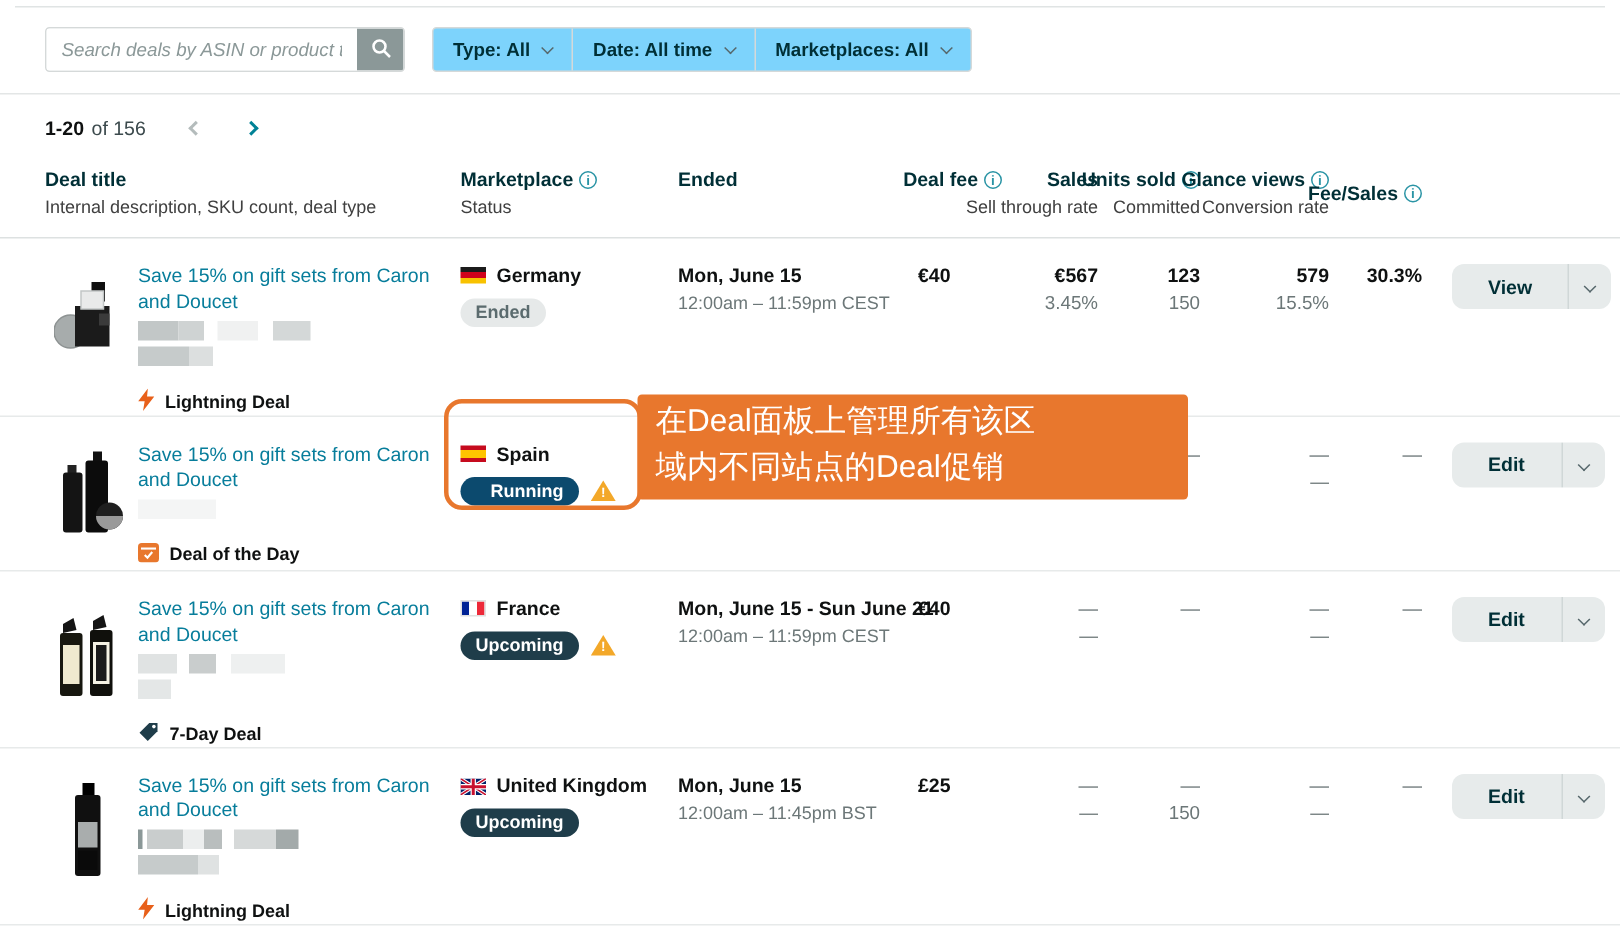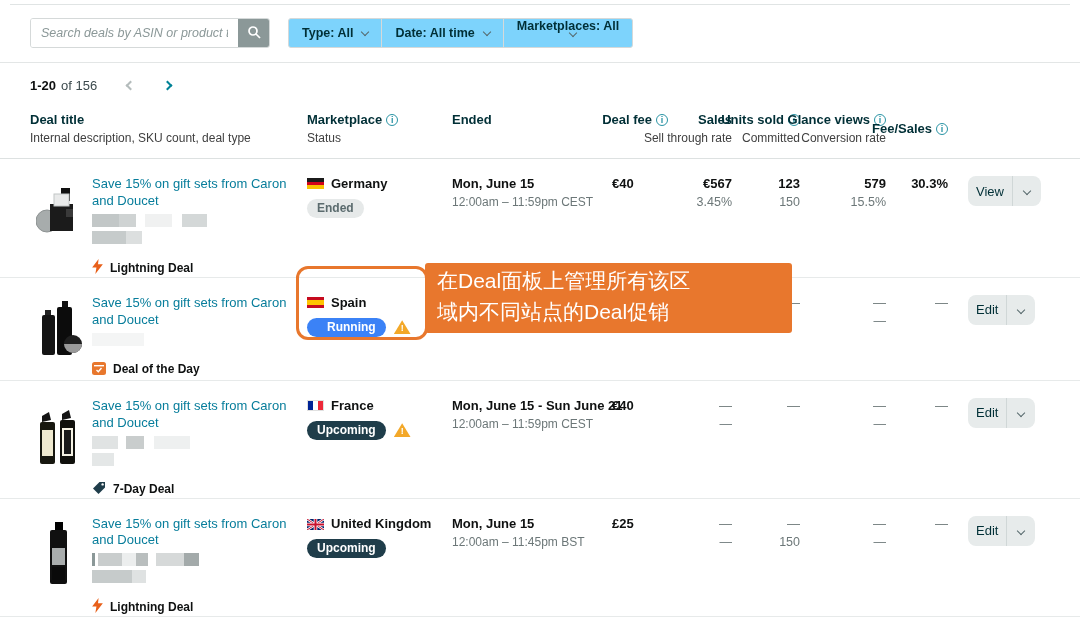--- a/index.html
+++ b/index.html
@@ -13,21 +13,21 @@
   .top-rule { height:1px; background:#e0e4e4; margin:4px 10px 0; }
 
   
   .toolbar { display:flex; align-items:center; gap:18px; margin:13px 30px 0; }
   .search { display:flex; width:240px; height:30px; border:1px solid #d5d9d9; border-radius:3px; overflow:hidden; background:#fff; }
   .search input { flex:1; border:none; outline:none; padding:0 10px; font-style:italic; font-size:12.5px; color:#333; font-family:inherit; min-width:0; }
   .search input::placeholder { color:#8b9898; font-style:italic; }
   .search-btn { width:31px; background:#8b9898; border:none; display:flex; align-items:center; justify-content:center; cursor:pointer; }
   .filters { display:flex; align-items:stretch; height:30px; border:1px solid #d5d9d9; border-radius:3px; background:#7dd3fc; }
   .filter { display:flex; align-items:center; padding:0 13px; font-size:12.5px; font-weight:700; color:#002f36; border-right:1px solid #d5d9d9; cursor:pointer; }
-  .filter:last-child { border-right:none;flex-direction:column; }
+  .filter:last-child { border-right:none; }
   .toolbar-rule { height:1px; background:#e3e6e6; margin-top:14px; }
 
   
   .cv { display:inline-block; width:6px; height:6px; border-right:1.6px solid #56676b; border-bottom:1.6px solid #56676b; transform:rotate(45deg); }
   .filter .cv { margin-left:9px; margin-top:-3px; }
   .cv-lg { width:7px; height:7px; border-width:2px; }
   .cv-left  { transform:rotate(135deg); }
   .cv-right { transform:rotate(-45deg); }
   .cv-teal { border-color:#008296; }
   .cv-dim  { border-color:#b4bcbc; }
@@ -58,36 +58,36 @@
   .deal-type { display:flex; align-items:center; gap:7px; margin-top:15px; font-size:12px; font-weight:700; color:#0f1111; }
 
   .country { display:flex; align-items:center; gap:7px; font-weight:700; color:#0f1111; }
   .flag { width:17px; height:11px; display:inline-block; flex:none; }
   .flag-de { background:linear-gradient(to bottom,#1b1b1b 33%,#d0021b 33% 66%,#f8c200 66%); }
   .flag-es { background:linear-gradient(to bottom,#c60b1e 27%,#ffc400 27% 73%,#c60b1e 73%); }
   .flag-fr { background:linear-gradient(to right,#002395 33%,#ffffff 33% 66%,#ed2939 66%); border:0.5px solid #e0e0e0; }
   .badge-row { display:flex; align-items:center; gap:8px; margin-top:8px; }
   .badge { display:inline-block; padding:2px 10px 3px; border-radius:999px; font-size:12px; font-weight:700; }
   .badge.ended { background:#e6e9e9; color:#5b6b6e; }
-  .badge.running { background:#3b82f6; color:#fff;padding-left:20px; }
+  .badge.running { background:#0c4a6e; color:#fff;padding-left:20px; }
   .badge.upcoming { background:#1f3d4a; color:#fff; }
   .warn-icon { position:relative; display:inline-block; width:17px; height:14px; background:#f3a829; clip-path:polygon(50% 0,100% 100%,0 100%); flex:none; }
   .warn-icon::after { content:"!"; position:absolute; left:0; right:0; bottom:0; text-align:center; color:#fff; font-size:9px; font-weight:700; line-height:12px; }
 
   .date1 { font-weight:700; white-space:nowrap; }
   .date2 { color:#6c7778; font-size:12px; margin-top:4px; white-space:nowrap; }
   .fee-cell { padding-left:8px; font-weight:700; }
   .num-cell { display:flex; flex-direction:column; align-items:flex-end; }
   .num-main { font-weight:700; color:#0f1111; white-space:nowrap; }
   .num-main.muted { color:#6c7778; font-weight:400; }
   .num-sub { color:#6c7778; font-size:12.5px; margin-top:4px; white-space:nowrap; }
 
   .action-cell { padding-left:20px; }
   .btn { display:inline-flex; align-items:stretch; height:30px; background:#e7ebeb; border-radius:8px; overflow:hidden; }
-  .btn-label { display:flex; align-items:center; padding:0 8px; font-weight:400; color:#002f36; cursor:pointer; }
+  .btn-label { display:flex; align-items:center; padding:0 24px; font-weight:700; color:#002f36; cursor:pointer; }
   .btn-caret { display:flex; align-items:center; padding:0 11px; border-left:1px solid #d0d7d7; cursor:pointer; }
 
   .info-icon { display:inline-block; width:12px; height:12px; border:1px solid #2a94a5; border-radius:50%; color:#2a94a5; font-size:9px; font-weight:700; line-height:11px; text-align:center; margin-left:4px; vertical-align:-2px; cursor:pointer; }
   .info-icon::after { content:"i"; }
 
   
   .footer { display:flex; align-items:center; margin:0 30px; padding-top:18px; position:relative; }
 
   
   .highlight-box { position:absolute; left:296px; top:266px; width:132px; height:74px; border:3px solid #e8772d; border-radius:12px; pointer-events:none; }

